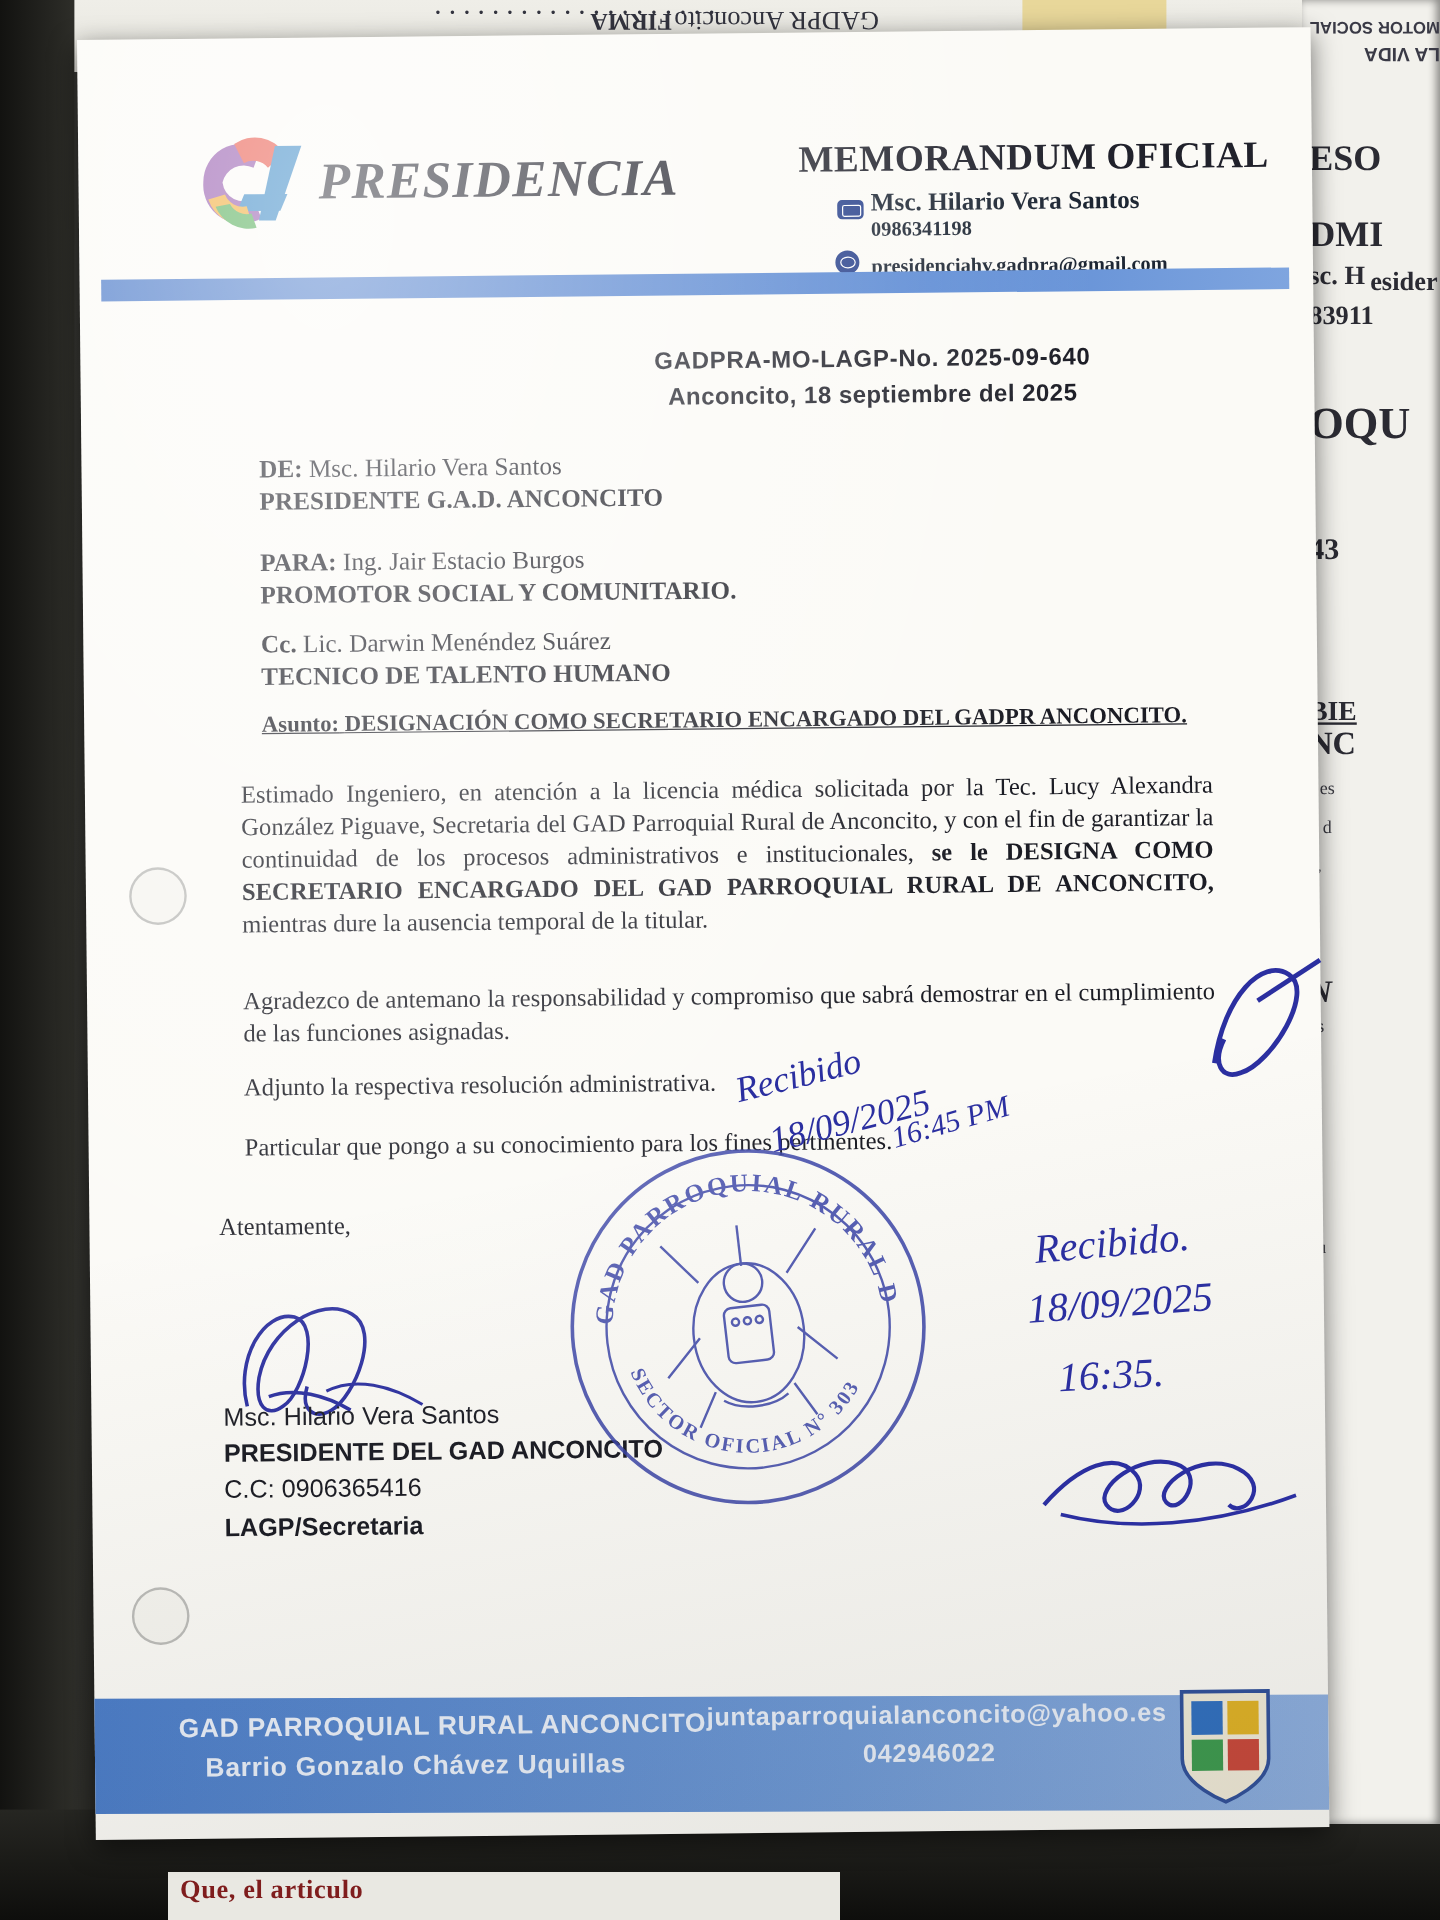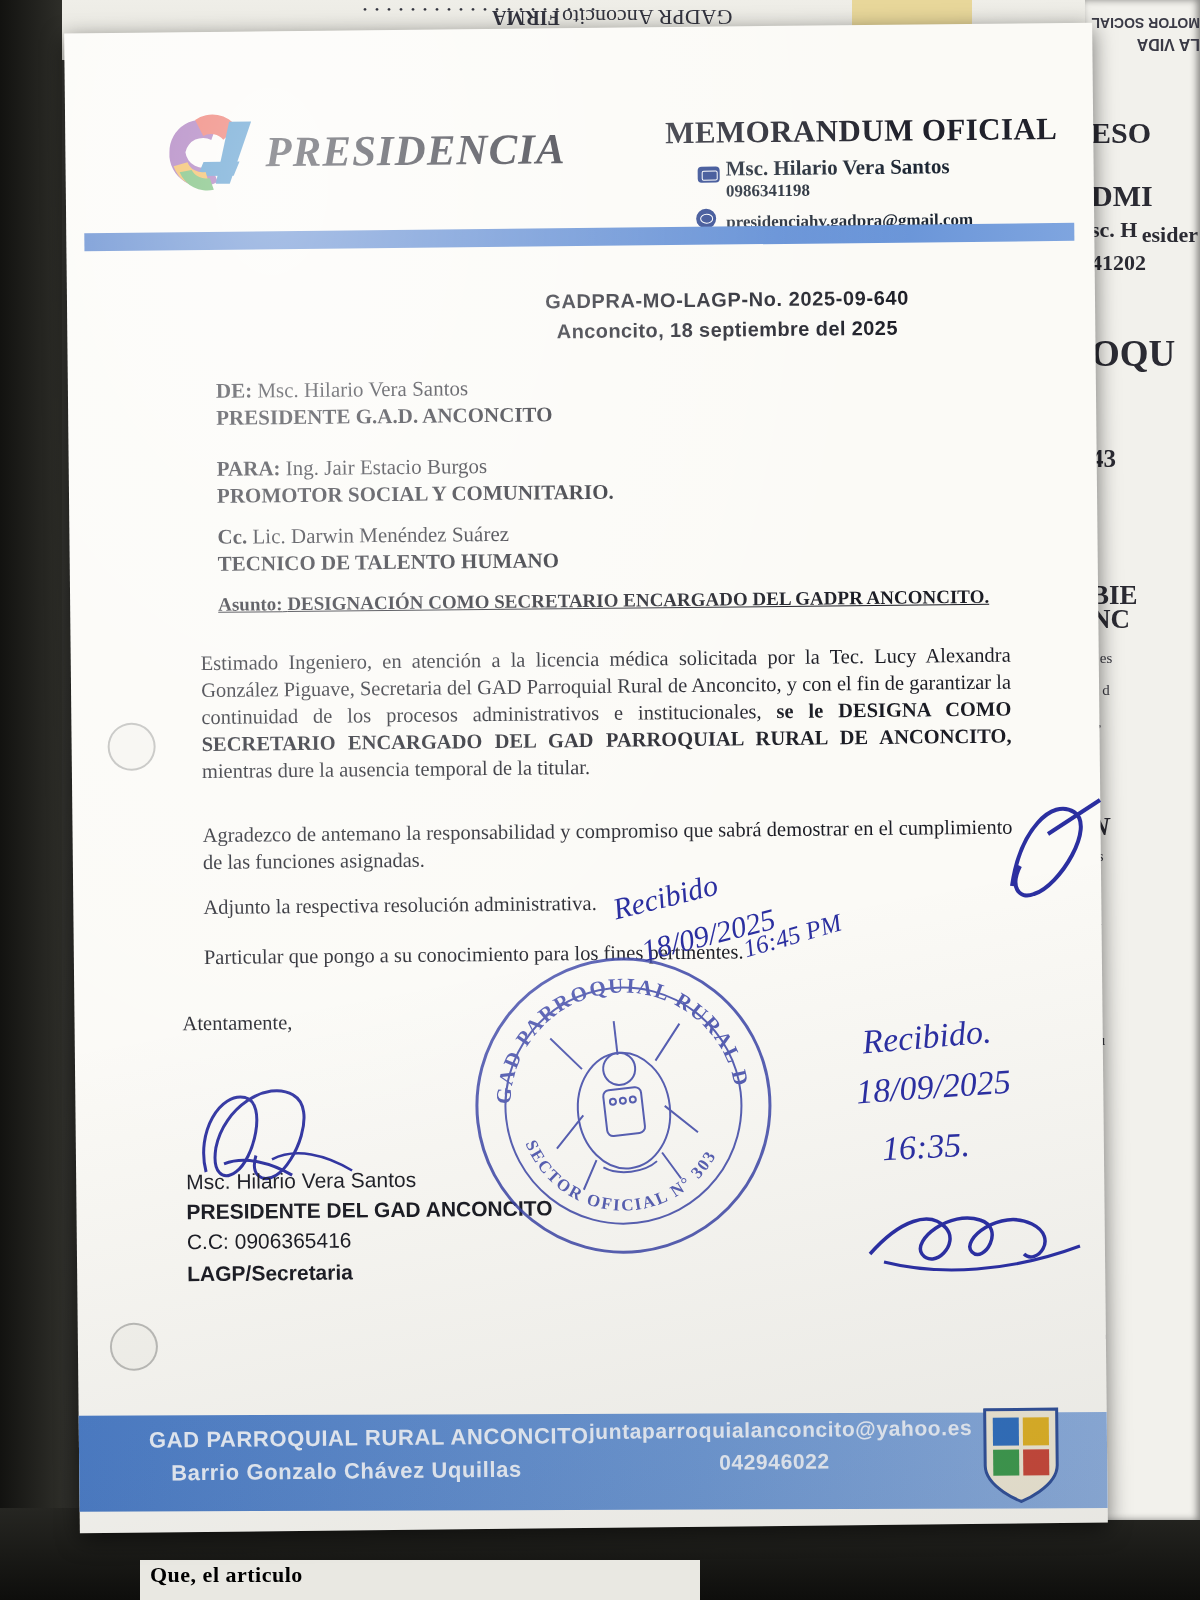--- a/index.html
+++ b/index.html
@@ -53,21 +53,21 @@
     position:absolute;transform:rotate(180deg);
     font-family:"Liberation Serif", serif;
     color:#33343f;white-space:nowrap;
   }
   
   .bottom-flip-doc{
     position:absolute;left:140px;bottom:0;width:560px;height:40px;
     background:#e9e8e2;overflow:hidden;
   }
   .bottom-flip-doc span{
-    position:absolute;left:10px;top:2px;font-size:22px;color:#000000;
+    position:absolute;left:10px;top:2px;font-size:22px;color:#7f1d1d;
     font-family:"Liberation Serif", serif;font-weight:bold;
     letter-spacing:.5px;
   }
 
   
   .sheet{
     position:absolute;left:72px;top:28px;width:1028px;height:1500px;
     background:#fbfaf6;
     box-shadow:0 6px 22px rgba(0,0,0,.55);
     transform:rotate(-0.6deg);
@@ -218,24 +218,24 @@
 
 <div class="bottom-flip-doc">
   <span>Que, el articulo</span>
 </div>
 
 <div class="under-sheet">
   <div class="under-text" style="top:116px;font-size:30px;font-family:Liberation Serif, serif;">ESO</div>
   <div class="under-text" style="top:152px;font-size:30px;margin-top:27px;">DMI</div>
   <div class="under-text" style="top:192px;font-size:22px;margin-top:25px;">sc. H</div>
   <div class="under-text" style="top:222px;font-size:22px;text-align:right;">esider</div>
-  <div class="under-text" style="top:250px;font-size:22px;">41202</div>
+  <div class="under-text" style="top:250px;font-size:22px;">83911</div>
   <div class="under-text" style="top:332px;font-size:37px;">OQU</div>
   <div class="under-text" style="top:445px;font-size:25px;">43</div>
-  <div class="under-text" style="top:580px;font-size:27px;">BIE</div>
+  <div class="under-text" style="top:580px;font-size:23px;text-decoration:underline;">BIE</div>
   <div class="under-text" style="top:604px;font-size:27px;">NC</div>
   <div class="under-text small" style="top:650px;">r es</div>
   <div class="under-text small" style="top:682px;">o d</div>
   <div class="under-text small" style="top:714px;">a,</div>
   <div class="under-text" style="top:812px;font-size:26px;font-style:italic;">N</div>
   <div class="under-text small" style="top:848px;">es</div>
   <div class="under-text small" style="top:880px;">n</div>
   <div class="under-text small" style="top:912px;">ia</div>
   <div class="under-text small" style="top:1032px;">cu</div>
   <div class="under-text small" style="top:1072px;">o</div>

